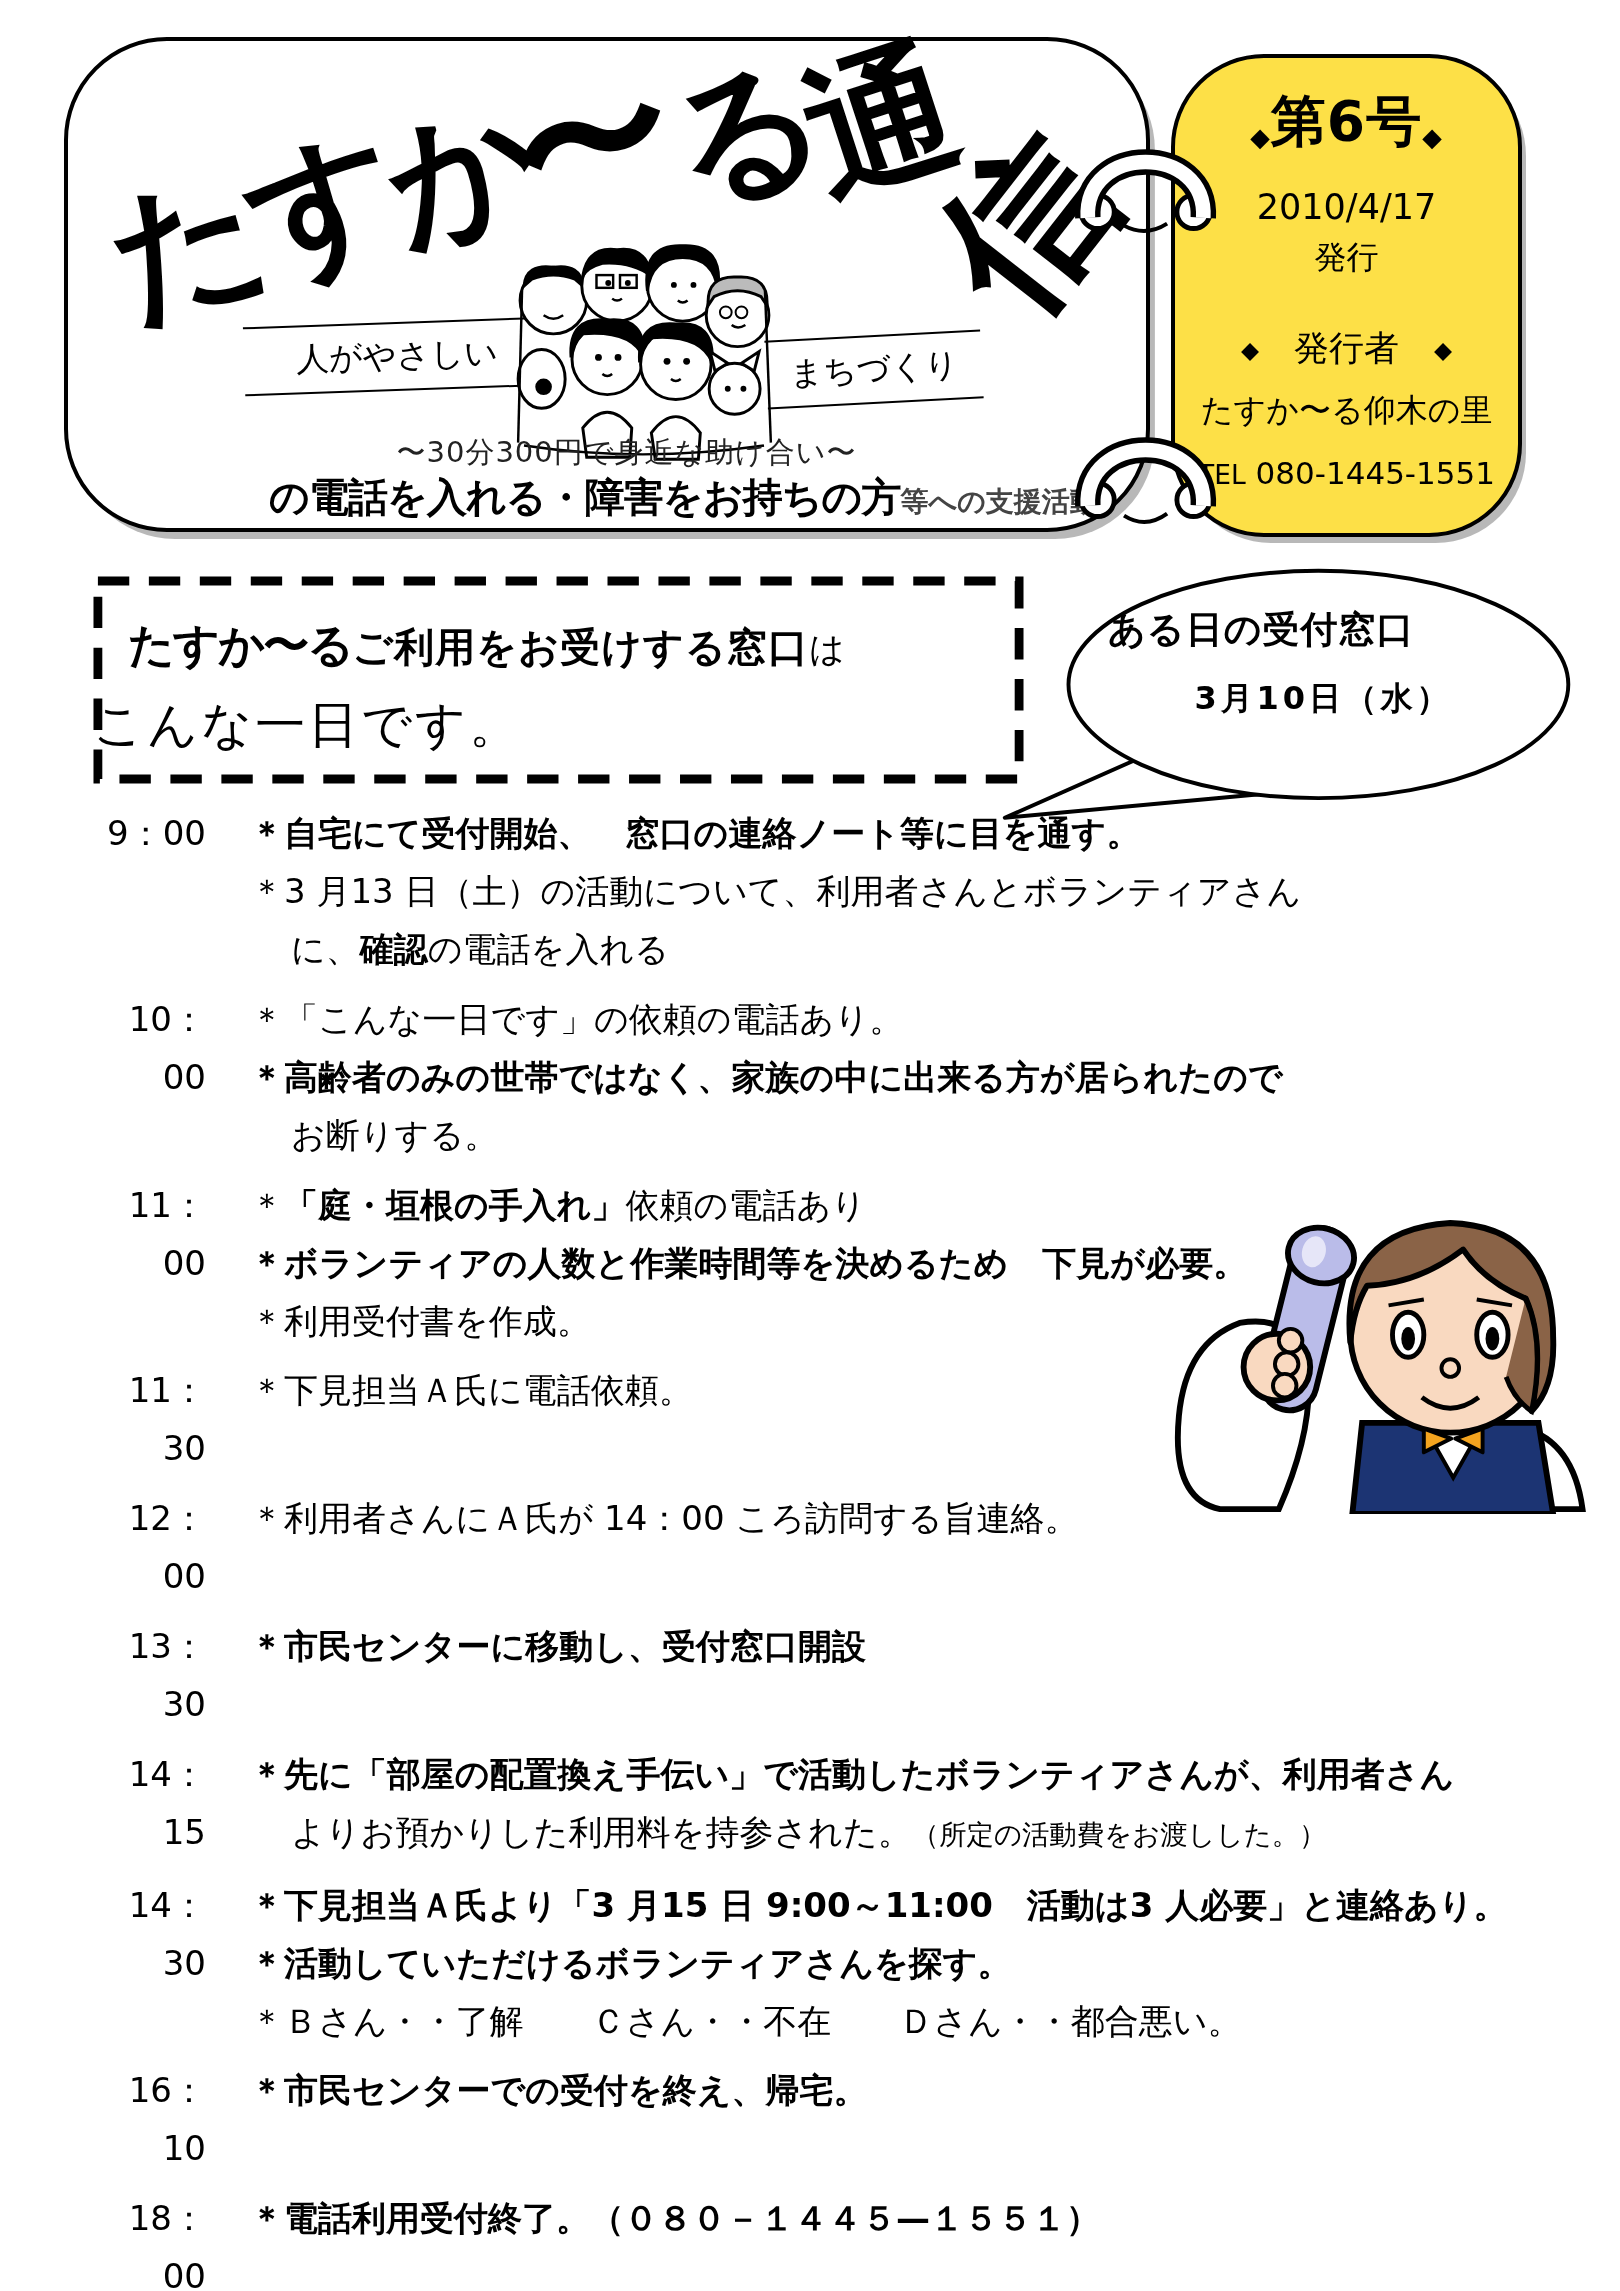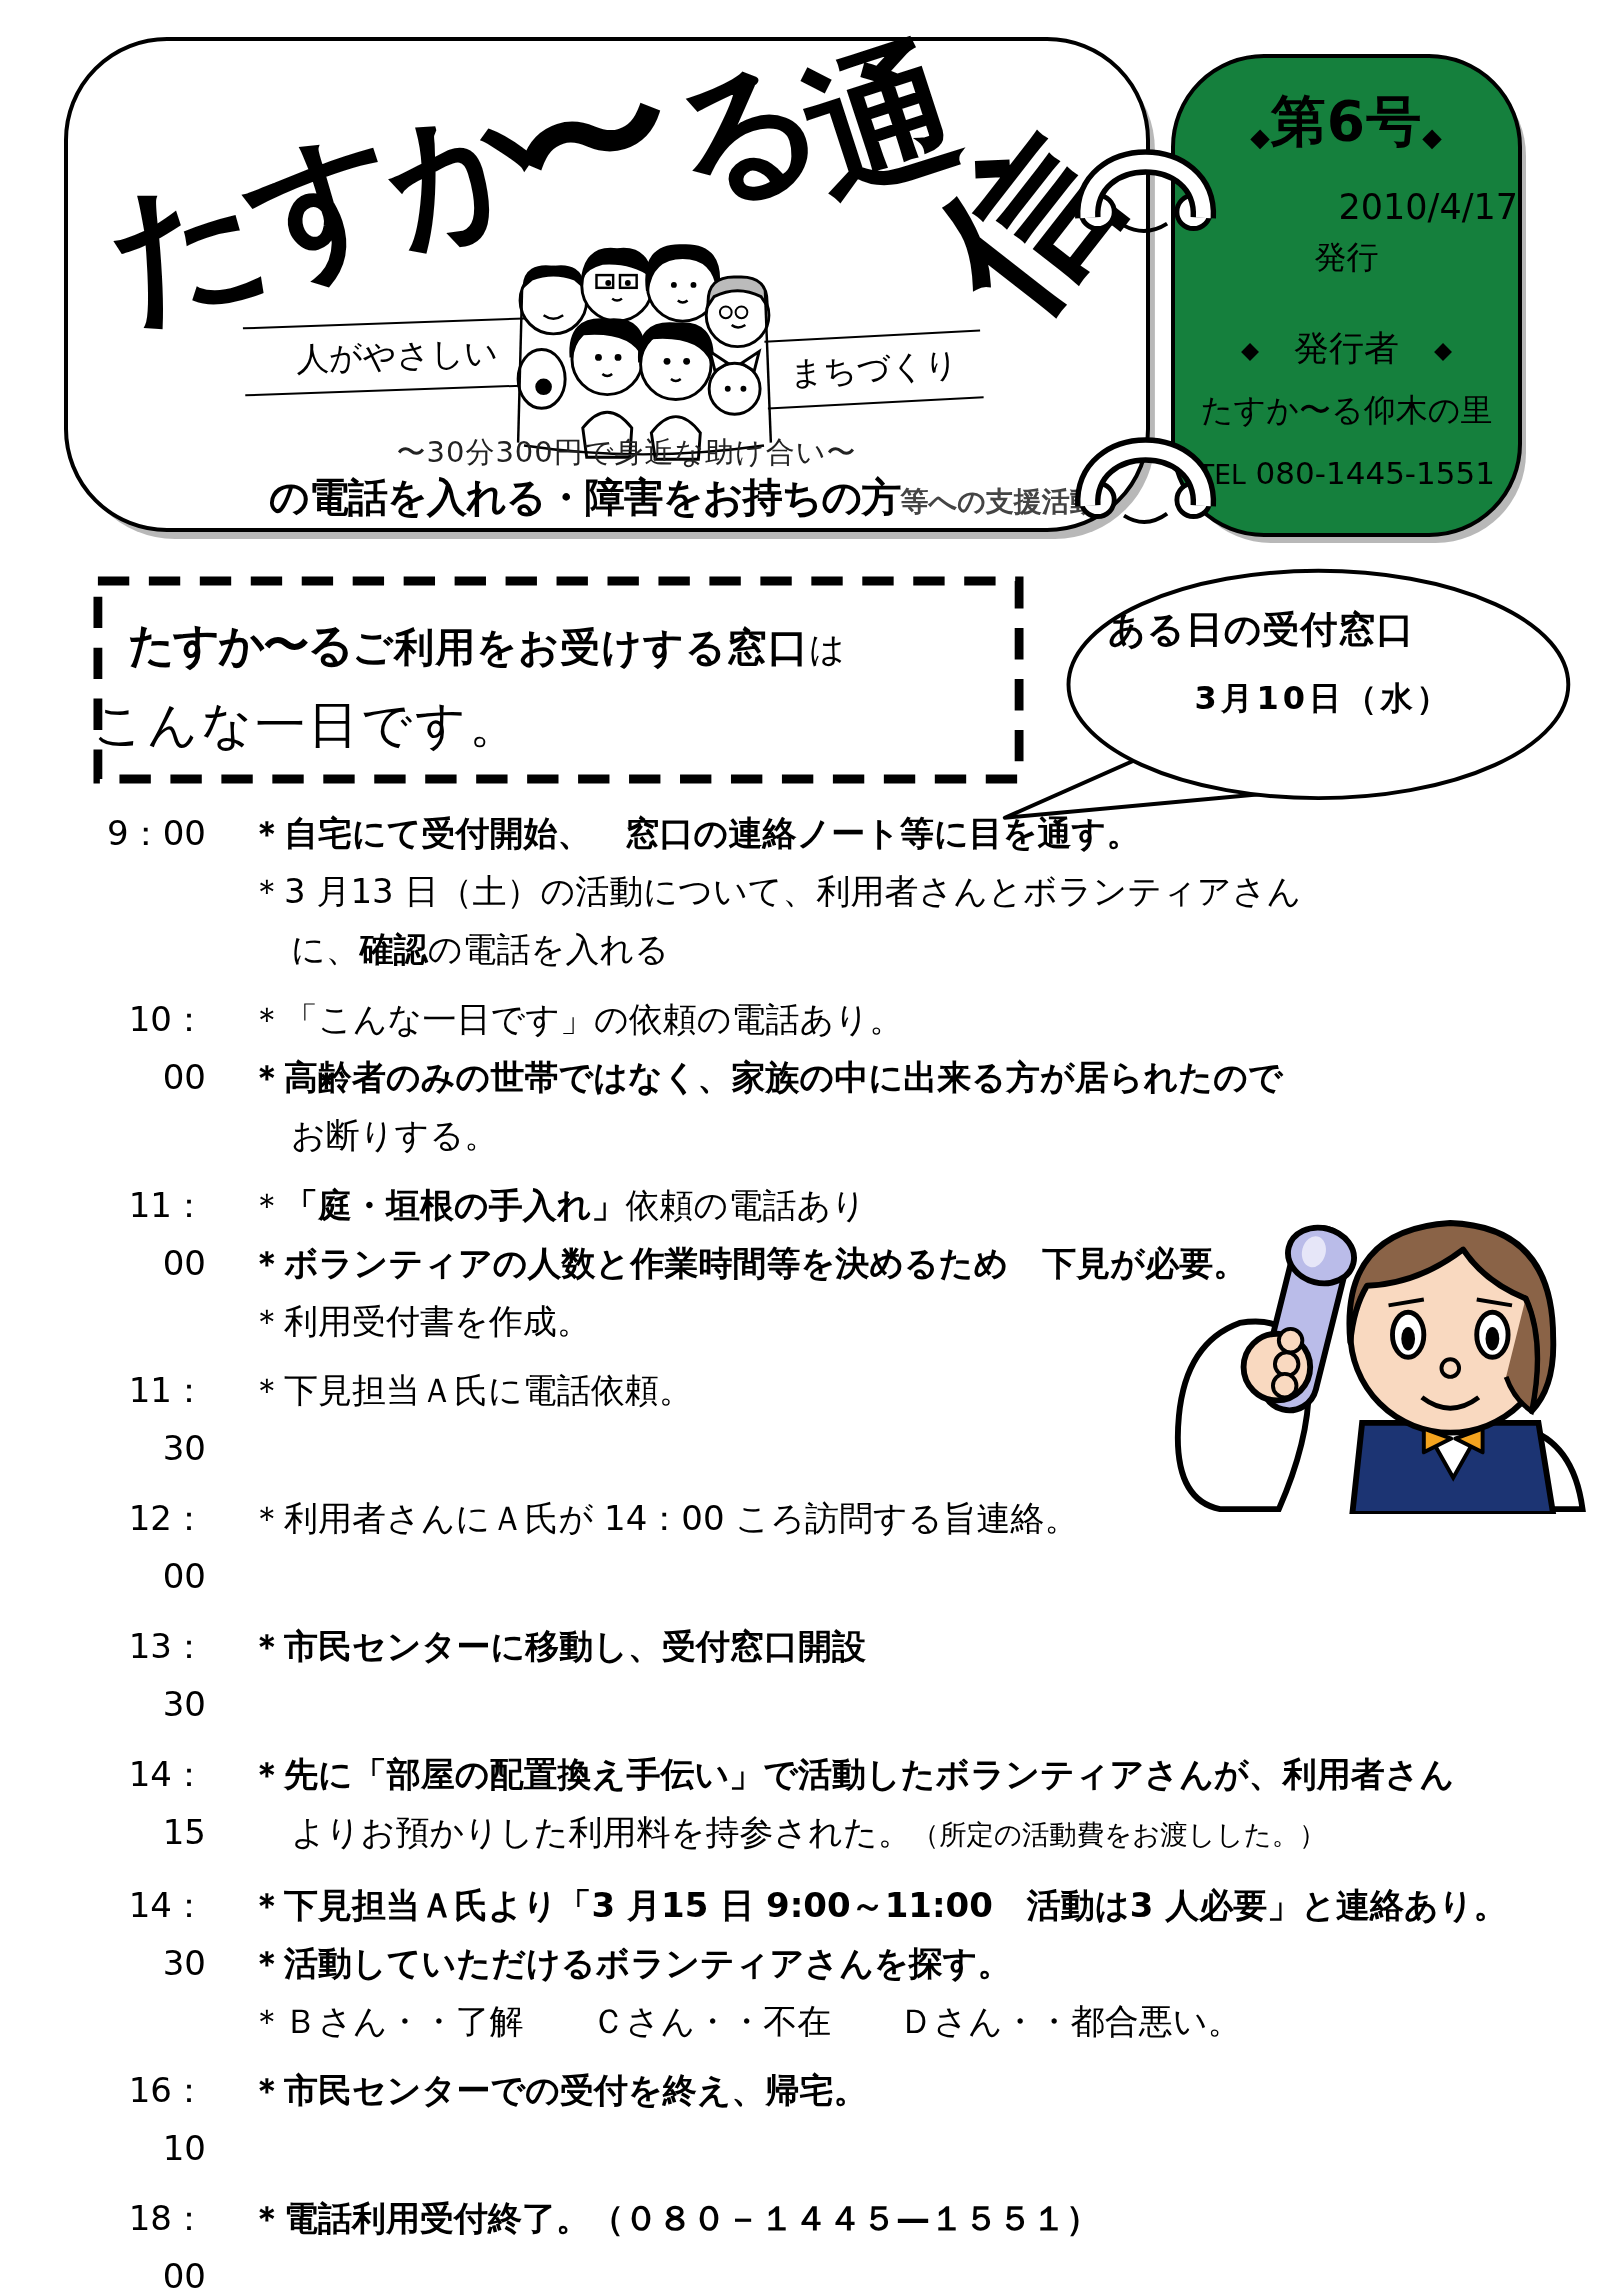--- a/index.html
+++ b/index.html
@@ -29,26 +29,26 @@
   .family-illustration{position:absolute;left:446px;top:191px;}
 
   .price-line{position:absolute;left:284px;top:392px;width:549px;text-align:center;
     font-size:29px;color:#222;letter-spacing:1px;}
   .target-line{position:absolute;left:201px;top:429px;white-space:nowrap;}
   .target-main{font-size:40px;font-weight:900;letter-spacing:-1px;}
   .target-small{font-size:28px;font-weight:600;color:#444;}
 
   
   .issue-box{position:absolute;left:1171px;top:54px;width:343px;height:475px;
-    border:4.9px solid #000;border-radius:93px;background:#15803d;text-align:center;
+    border:4.9px solid #000;border-radius:93px;background:#fde047;text-align:center;
     box-shadow:6.9px 8.8px 0 -2.9px rgba(0,0,0,.28);}
   .issue-title{position:absolute;left:0;top:27.4px;width:100%;font-weight:900;font-size:55px;
     letter-spacing:1px;white-space:nowrap;}
   .issue-title .dia{font-size:25.5px;vertical-align:-5.9px;}
-  .issue-date{position:absolute;left:0;top:129px;width:100%;font-size:35px;text-align:right;}
+  .issue-date{position:absolute;left:0;top:129px;width:100%;font-size:35px;}
   .issue-issued{position:absolute;left:0;top:178px;width:100%;font-size:32px;}
   .publisher-label{position:absolute;left:0;top:267px;width:100%;font-size:35px;}
   .publisher-label .dia{font-size:23.5px;vertical-align:2px;}
   .publisher-name{position:absolute;left:0;top:331px;width:100%;font-size:32px;}
   .issue-tel{position:absolute;left:0;top:397px;width:100%;font-size:31px;white-space:nowrap;}
   .issue-tel .tl{font-size:26.5px;letter-spacing:0;}
 
   .ring{position:absolute;}
 
   

